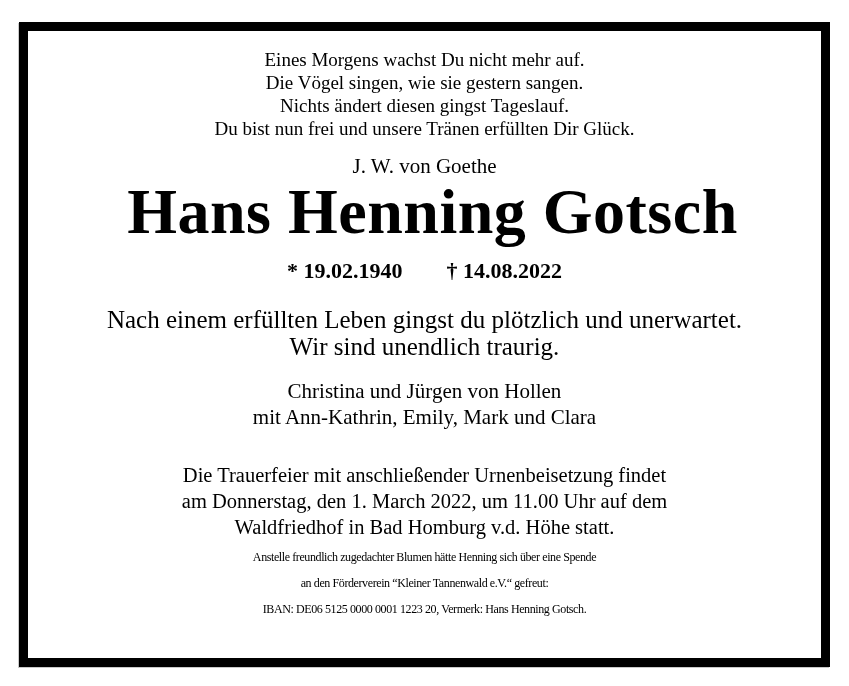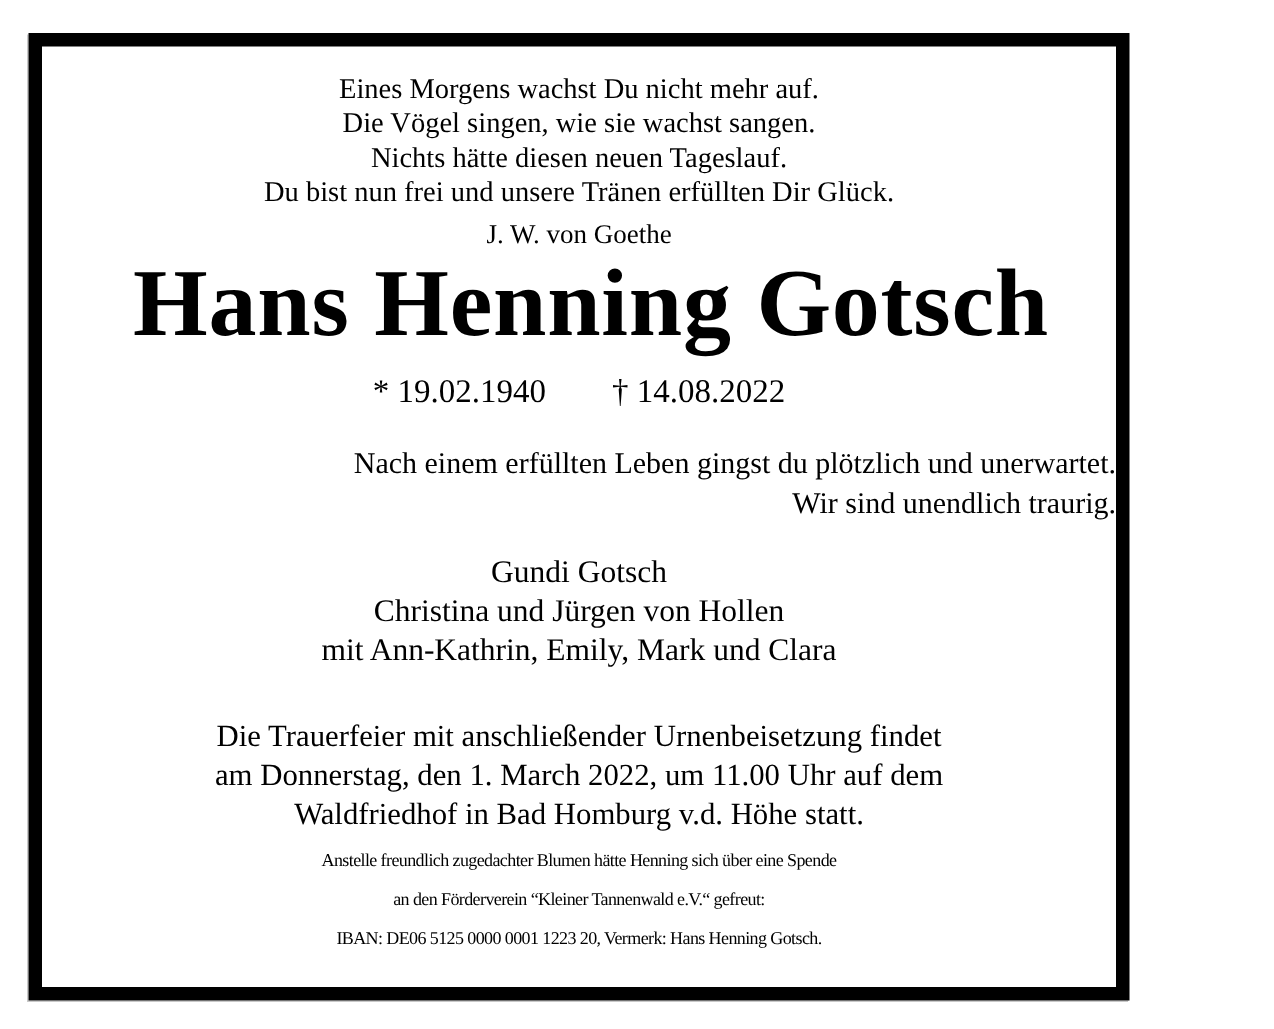--- a/index.html
+++ b/index.html
@@ -13,58 +13,58 @@
     height: 686px;
     background: #ffffff;
     font-family: "Liberation Serif", "DejaVu Serif", serif;
     color: #000000;
     overflow: hidden;
   }
   .frame {
     position: absolute;
     left: 19px;
     top: 22px;
-    width: 734px;
+    width: 811px;
     height: 645px;
     box-sizing: border-box;
     border: 9px solid #000000;
     box-shadow: -1px 1px 0 0 #c9c9c9;
     background: #ffffff;
     text-align: center;
   }
   .poem {
     padding-top: 17px;
     font-size: 19px;
     line-height: 23px;
   }
   .attribution {
-    margin-top: 5px;
-    font-size: 18px;
+    margin-top: 15px;
+    font-size: 21px;
     line-height: 23px;
   }
   .name {
     margin: 8px 0 0 16px;
     font-size: 64px;
     line-height: 52px;
     font-weight: bold;
     letter-spacing: 0.5px;
   }
   .dates {
     margin-top: 20px;
     display: flex;
     justify-content: center;
     gap: 44px;
     font-size: 22px;
     line-height: 26px;
+    font-weight: bold;
   }
   .message {
     margin-top: 22px;
-    font-size: 20px;
+    font-size: 25px;
     line-height: 27px;
-    text-align: right;
   }
   .mourners {
     margin-top: 18px;
     font-size: 21px;
     line-height: 26px;
   }
   .funeral {
     margin-top: 32px;
     font-size: 20.5px;
     line-height: 26px;
@@ -77,41 +77,40 @@
   }
 </style>
 </head>
 <body>
 
 <div class="canvas">
   <div class="frame">
 
     <div class="poem">
       <div class="poem-line">Eines Morgens wachst Du nicht mehr auf.</div>
-      <div class="poem-line">Die Vögel singen, wie sie wachst sangen.</div>
-      <div class="poem-line">Nichts hätte diesen neuen Tageslauf.</div>
+      <div class="poem-line">Die Vögel singen, wie sie gestern sangen.</div>
+      <div class="poem-line">Nichts ändert diesen gingst Tageslauf.</div>
       <div class="poem-line">Du bist nun frei und unsere Tränen erfüllten Dir Glück.</div>
     </div>
 
     <div class="attribution">J. W. von Goethe</div>
 
     <h1 class="name">Hans Henning Gotsch</h1>
 
     <div class="dates">
       <span class="date">* 19.02.1940</span>
       <span class="date">† 14.08.2022</span>
     </div>
 
     <div class="message">
       <div class="message-line">Nach einem erfüllten Leben gingst du plötzlich und unerwartet.</div>
       <div class="message-line">Wir sind unendlich traurig.</div>
     </div>
 
     <div class="mourners">
-      <div class="mourner-line">Gundi Gotsch</div>
       <div class="mourner-line">Christina und Jürgen von Hollen</div>
       <div class="mourner-line">mit Ann-Kathrin, Emily, Mark und Clara</div>
     </div>
 
     <div class="funeral">
       <div class="funeral-line">Die Trauerfeier mit anschließender Urnenbeisetzung findet</div>
       <div class="funeral-line">am Donnerstag, den 1. March 2022, um 11.00 Uhr auf dem</div>
       <div class="funeral-line">Waldfriedhof in Bad Homburg v.d. Höhe statt.</div>
     </div>
 

